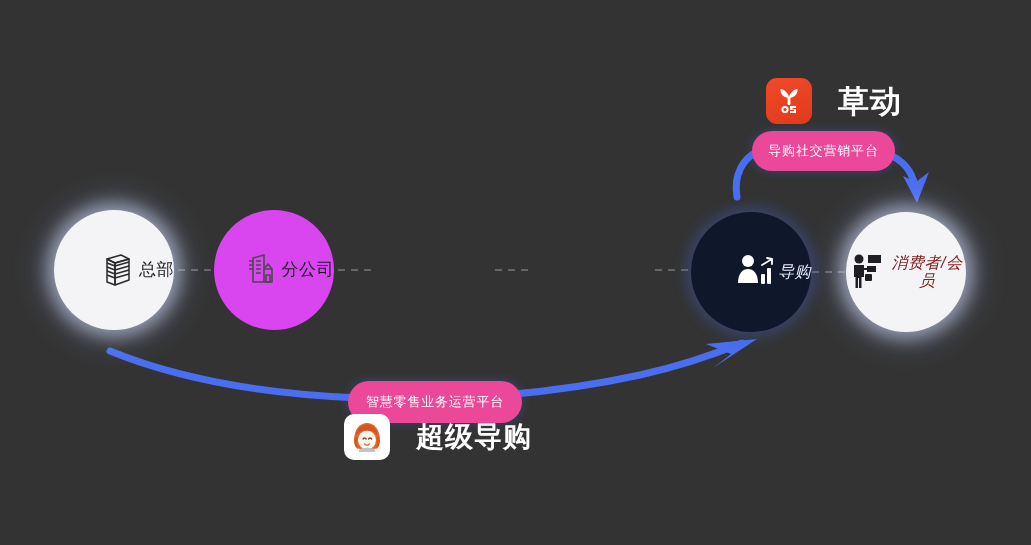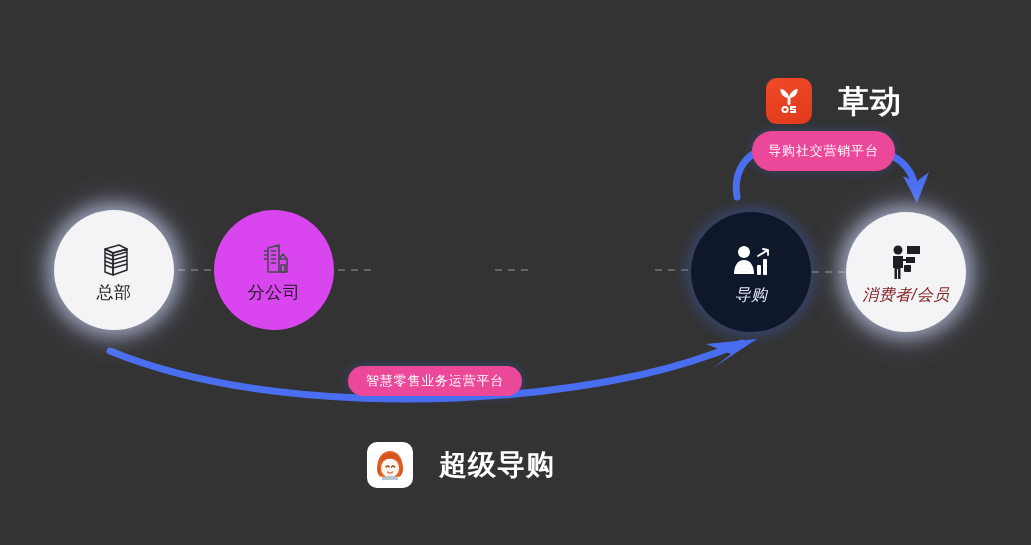--- a/index.html
+++ b/index.html
@@ -28,23 +28,23 @@
     pointer-events: none;
   }
 
   
   .node {
     position: absolute;
     width: 120px;
     height: 120px;
     border-radius: 50%;
     display: flex;
-    flex-direction: column;
-    align-items: center;
-    justify-content: center;
+    flex-direction: row;
+    align-items: center;
+    justify-content: flex-end;
     box-sizing: border-box;
     z-index: 3;
   }
   .node.plain {
     background: #d946ef;
   }
   .node.glow {
     background: #f4f4f6;
     box-shadow: 0 0 16px 7px rgba(215, 222, 255, 0.52),
                 0 0 30px 14px rgba(170, 185, 240, 0.22);
@@ -98,36 +98,36 @@
     box-shadow: 0 0 10px 2px rgba(74, 110, 240, 0.22);
   }
   #pill-top {
     left: 752px;
     top: 131px;
     width: 143px;
     height: 40px;
   }
   #pill-bottom {
     left: 348px;
-    top: 366px;
+    top: 381px;
     width: 174px;
-    height: 30px;
+    height: 42px;
     font-size: 13px;
   }
 
   
   .brand {
     position: absolute;
     display: flex;
     align-items: center;
     z-index: 5;
     gap: 17px;
   }
   #brand-top { left: 766px; top: 78px; }
-  #brand-bottom { left: 367px; top: 414px; margin-top: 28px; }
+  #brand-bottom { left: 344px; top: 414px; }
 
   .brand-mark {
     width: 46px;
     height: 46px;
     border-radius: 11px;
     display: flex;
     align-items: center;
     justify-content: center;
     flex: none;
   }

